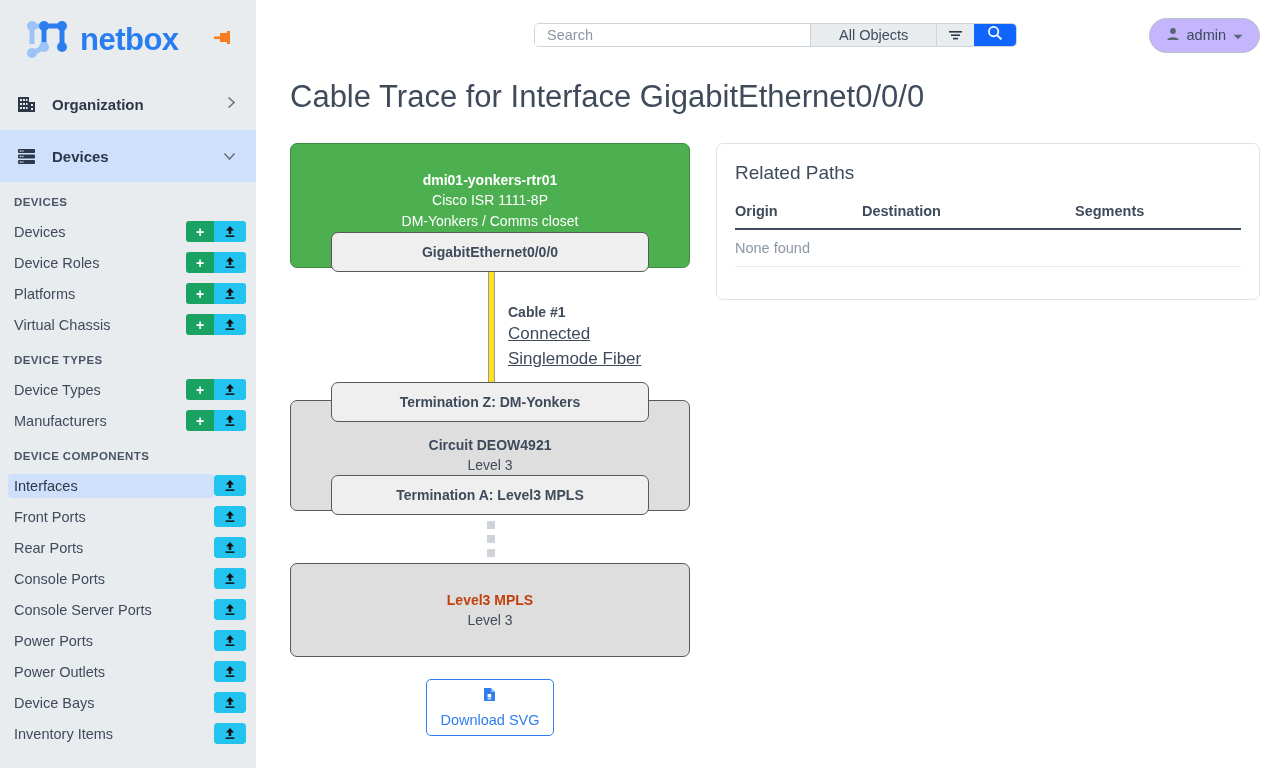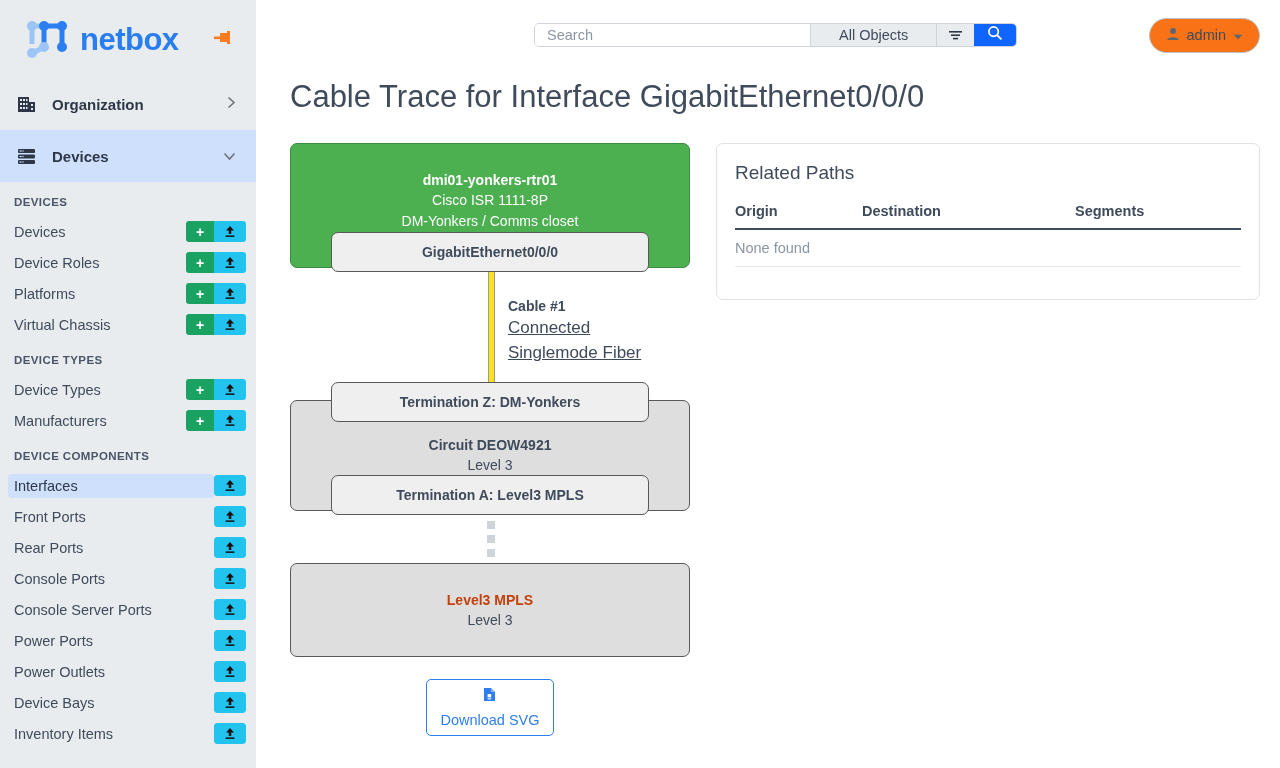--- a/index.html
+++ b/index.html
@@ -105,21 +105,21 @@
   }
   .search-go {
     background: #1065ff; display: flex; align-items: center; justify-content: center;
     width: 42px; cursor: pointer;
   }
   .topbar-spacer { flex: 1; }
   .user-btn {
     display: flex; align-items: center; gap: 7px;
     border: 1px solid #b9c1ca; border-radius: 20px;
     padding: 8px 16px; font-size: 14.5px; color: #3f4b5b;
-    cursor: pointer; background: #f97316;
+    cursor: pointer; background: #c4b5fd;
   }
 
   .page-title {
     font-size: 31px; font-weight: 400; color: #3f4b5b;
     padding: 0 0 0 34px; margin: 8px 0 0 0; line-height: 1.2;
   }
 
   .content { display: flex; padding: 28px 20px 0 34px; gap: 26px; }
 
   
@@ -146,21 +146,21 @@
   .cable-seg {
     position: relative; height: 110px;
     display: flex; align-items: stretch;
   }
   .cable-line {
     position: absolute; left: 198px; top: 0; bottom: 0;
     width: 7px; background: #ffe21f;
     border-left: 1px solid #9a9a9a; border-right: 1px solid #9a9a9a;
   }
   .cable-info {
-    position: absolute; left: 218px; top: 24px;
+    position: absolute; left: 218px; top: 30px;
     text-align: left;
   }
   .ci-title { font-size: 14px; font-weight: 700; color: #3f4b5b; line-height: 1.45; }
   .ci-line { font-size: 17px; color: #3f4b5b; line-height: 1.45; text-decoration: underline; }
 
   .node-circuit {
     background: #dedede; border-color: #595959;
     padding: 34px 14px 34px 14px;
     margin-top: -22px;
     position: relative; z-index: 1;

